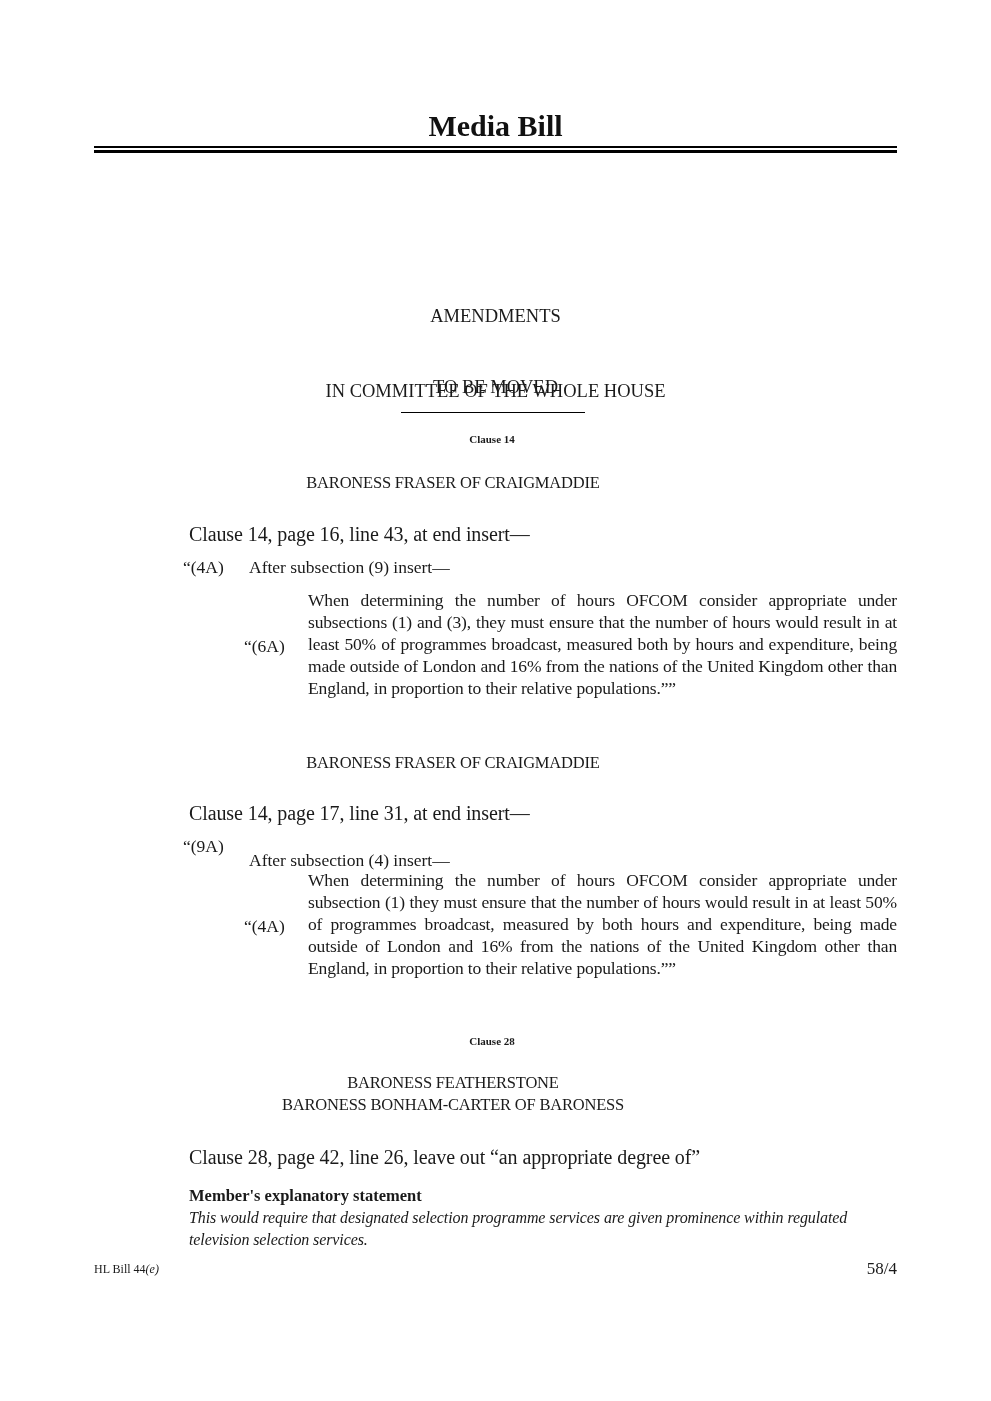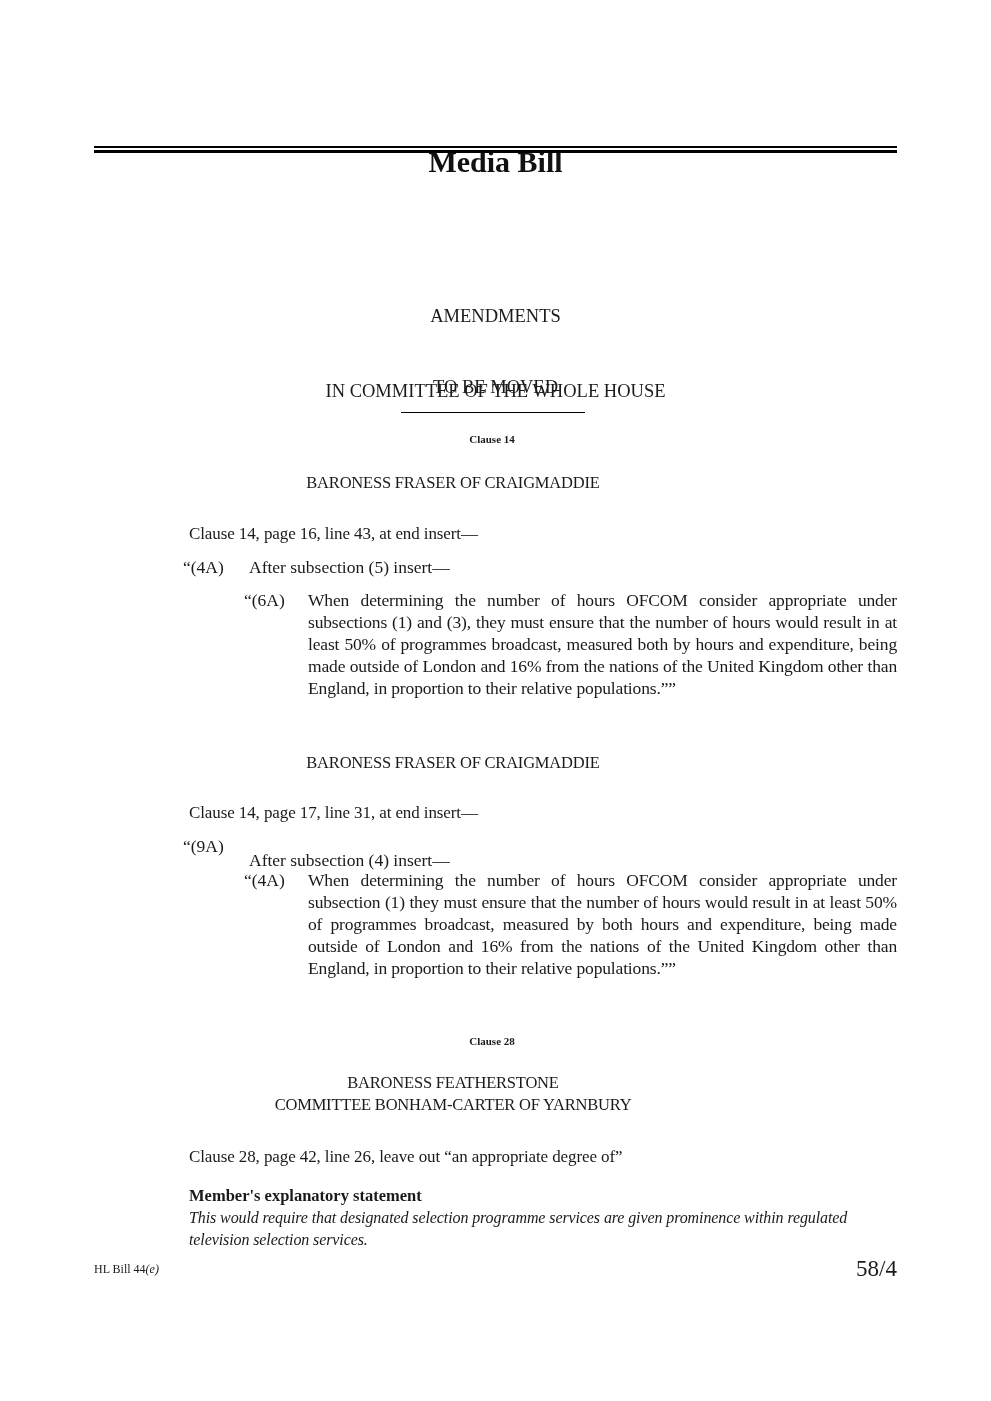--- a/index.html
+++ b/index.html
@@ -18,21 +18,20 @@
     .abs { position: absolute; }
 
     
     .doc-title {
       left: 0; width: 991px; top: 106px;
       text-align: center;
       font-size: 30px;
       font-weight: bold;
       line-height: 40px;
       color: #111;
-      margin-top: 36px;
     }
     .rule-thin {
       left: 94px; width: 803px; top: 146px; height: 1.5px;
       background: #000;
     }
     .rule-thick {
       left: 94px; width: 803px; top: 149.5px; height: 3px;
       background: #000;
     }
 
@@ -56,38 +55,39 @@
     .sponsor {
       left: 0; width: 906px;
       text-align: center;
       font-size: 16.5px;
       line-height: 22px;
       letter-spacing: -0.2px;
     }
 
     .amend-line {
       left: 189px;
-      font-size: 17px;
+      font-size: 20px;
       line-height: 22px;
       letter-spacing: -0.1px;
     }
     .sub-num {
       left: 183px;
       font-size: 17.5px;
       line-height: 22px;
     }
     .sub-text {
       left: 249px;
       font-size: 17.5px;
       line-height: 22px;
     }
     .subsub-num {
       left: 244px;
       font-size: 17.5px;
       line-height: 22px;
+      margin-top: 46px;
     }
     .subsub-text {
       left: 308px;
       width: 589px;
       font-size: 17.5px;
       line-height: 22px;
       text-align: justify;
       text-align-last: left;
       letter-spacing: -0.15px;
     }
@@ -110,21 +110,21 @@
     .footer-left {
       left: 94px;
       top: 1258px;
       font-size: 12px;
       line-height: 22px;
     }
     .footer-left i { font-style: italic; }
     .footer-right {
       right: 94px;
       top: 1258px;
-      font-size: 23px;
+      font-size: 17px;
       line-height: 22px;
       text-align: right;
     }
   </style>
 </head>
 <body>
 
 <div class="abs doc-title">Media Bill</div>
 <div class="abs rule-thin"></div>
 <div class="abs rule-thick"></div>
@@ -132,32 +132,32 @@
 <div class="abs center-line" style="top:304px;">AMENDMENTS</div>
 <div class="abs center-line" style="top:341px;margin-top:34px;">TO BE MOVED</div>
 <div class="abs center-line" style="top:379px;">IN COMMITTEE OF THE WHOLE HOUSE</div>
 <div class="abs sep-rule"></div>
 
 <div class="abs clause-heading" style="top:428px;">Clause 14</div>
 
 <div class="abs sponsor" style="top:472px;">BARONESS FRASER OF CRAIGMADDIE</div>
 <div class="abs amend-line" style="top:523px;">Clause 14, page 16, line 43, at end insert—</div>
 <div class="abs sub-num" style="top:556px;">“(4A)</div>
-<div class="abs sub-text" style="top:556px;">After subsection (5) insert—</div>
+<div class="abs sub-text" style="top:556px;">After subsection (9) insert—</div>
 <div class="abs subsub-num" style="top:589px;">“(6A)</div>
 <div class="abs subsub-text" style="top:589px;">When determining the number of hours OFCOM consider appropriate under subsections (1) and (3), they must ensure that the number of hours would result in at least 50% of programmes broadcast, measured both by hours and expenditure, being made outside of London and 16% from the nations of the United Kingdom other than England, in proportion to their relative populations.””</div>
 
 <div class="abs sponsor" style="top:752px;">BARONESS FRASER OF CRAIGMADDIE</div>
 <div class="abs amend-line" style="top:802px;">Clause 14, page 17, line 31, at end insert—</div>
 <div class="abs sub-num" style="top:835px;">“(9A)</div>
 <div class="abs sub-text" style="top:835px;margin-top:14px;">After subsection (4) insert—</div>
 <div class="abs subsub-num" style="top:869px;">“(4A)</div>
 <div class="abs subsub-text" style="top:869px;">When determining the number of hours OFCOM consider appropriate under subsection (1) they must ensure that the number of hours would result in at least 50% of programmes broadcast, measured by both hours and expenditure, being made outside of London and 16% from the nations of the United Kingdom other than England, in proportion to their relative populations.””</div>
 
 <div class="abs clause-heading" style="top:1030px;">Clause 28</div>
 <div class="abs sponsor" style="top:1072px;">BARONESS FEATHERSTONE</div>
-<div class="abs sponsor" style="top:1094px;">COMMITTEE BONHAM-CARTER OF YARNBURY</div>
+<div class="abs sponsor" style="top:1094px;">BARONESS BONHAM-CARTER OF BARONESS</div>
 <div class="abs amend-line" style="top:1146px;">Clause 28, page 42, line 26, leave out “an appropriate degree of”</div>
 <div class="abs expl-title" style="top:1185px;">Member's explanatory statement</div>
 <div class="abs expl-body" style="top:1207px;">This would require that designated selection programme services are given prominence within regulated television selection services.</div>
 
 <div class="abs footer-left"><span>HL Bill 44</span><i>(e)</i></div>
 <div class="abs footer-right">58/4</div>
 
 </body></html>

